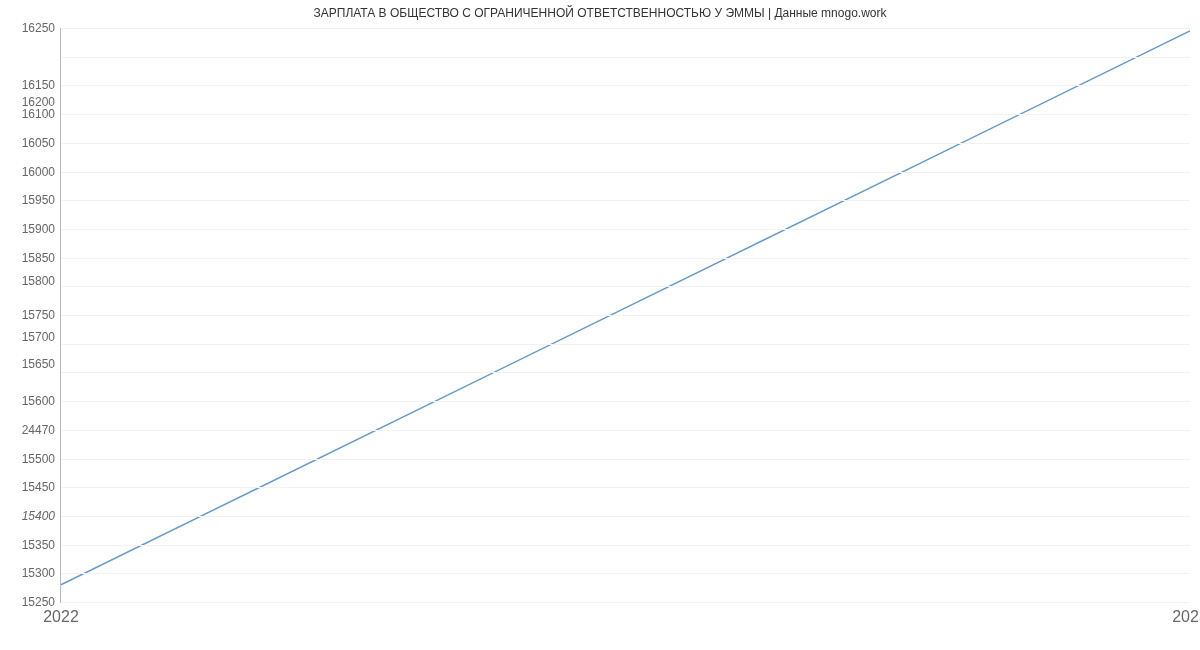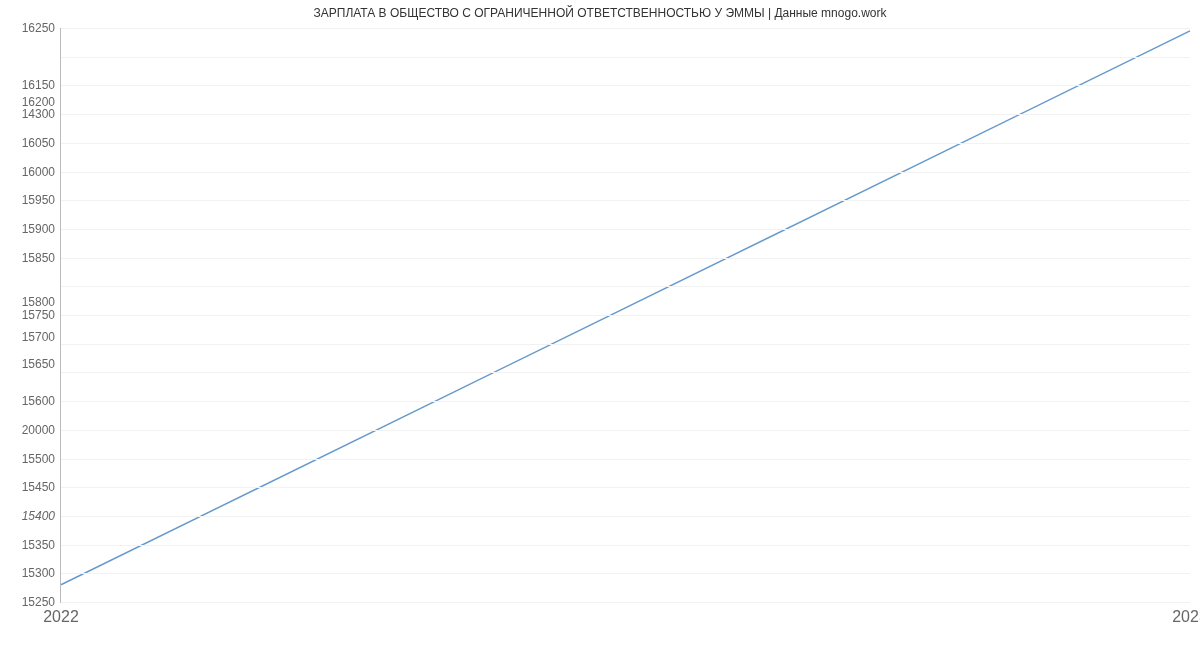--- a/index.html
+++ b/index.html
@@ -87,43 +87,43 @@
       <div class="ytick" style="top: 545.3px;">15300</div>
       <div class="gridline" style="top: 516.6px;"></div>
       <div class="ytick" style="top: 516.6px;">15350</div>
       <div class="gridline" style="top: 487.9px;"></div>
       <div class="ytick" style="top: 487.9px; font-style: italic;">15400</div>
       <div class="gridline" style="top: 459.2px;"></div>
       <div class="ytick" style="top: 459.2px;">15450</div>
       <div class="gridline" style="top: 430.5px;"></div>
       <div class="ytick" style="top: 430.5px;">15500</div>
       <div class="gridline" style="top: 401.8px;"></div>
-      <div class="ytick" style="top: 401.8px;">20000</div>
+      <div class="ytick" style="top: 401.8px;">24470</div>
       <div class="gridline" style="top: 373.1px;"></div>
       <div class="ytick" style="top: 373.1px;">15600</div>
       <div class="gridline" style="top: 344.4px;"></div>
       <div class="ytick" style="top: 336px;">15650</div>
       <div class="gridline" style="top: 315.7px;"></div>
       <div class="ytick" style="top: 309px;">15700</div>
       <div class="gridline" style="top: 287px;"></div>
       <div class="ytick" style="top: 287px;">15750</div>
       <div class="gridline" style="top: 258.3px;"></div>
-      <div class="ytick" style="top: 274px;">15800</div>
+      <div class="ytick" style="top: 253px;">15800</div>
       <div class="gridline" style="top: 229.6px;"></div>
       <div class="ytick" style="top: 229.6px;">15850</div>
       <div class="gridline" style="top: 200.9px;"></div>
       <div class="ytick" style="top: 200.9px;">15900</div>
       <div class="gridline" style="top: 172.2px;"></div>
       <div class="ytick" style="top: 172.2px;">15950</div>
       <div class="gridline" style="top: 143.5px;"></div>
       <div class="ytick" style="top: 143.5px;">16000</div>
       <div class="gridline" style="top: 114.8px;"></div>
       <div class="ytick" style="top: 114.8px;">16050</div>
       <div class="gridline" style="top: 86.1px;"></div>
-      <div class="ytick" style="top: 86.1px;">14300</div>
+      <div class="ytick" style="top: 86.1px;">16100</div>
       <div class="gridline" style="top: 57.4px;"></div>
       <div class="ytick" style="top: 57.4px;">16150</div>
       <div class="gridline" style="top: 28.7px;"></div>
       <div class="ytick" style="top: 28.7px; margin-top: 45px;">16200</div>
       <div class="gridline" style="top: 0px;"></div>
       <div class="ytick" style="top: 0px;">16250</div>
       <div class="xtick" style="left: 0px;">2022</div>
       <div class="xtick" style="left: 1129px;">2023</div>
     </div>
 </div>

